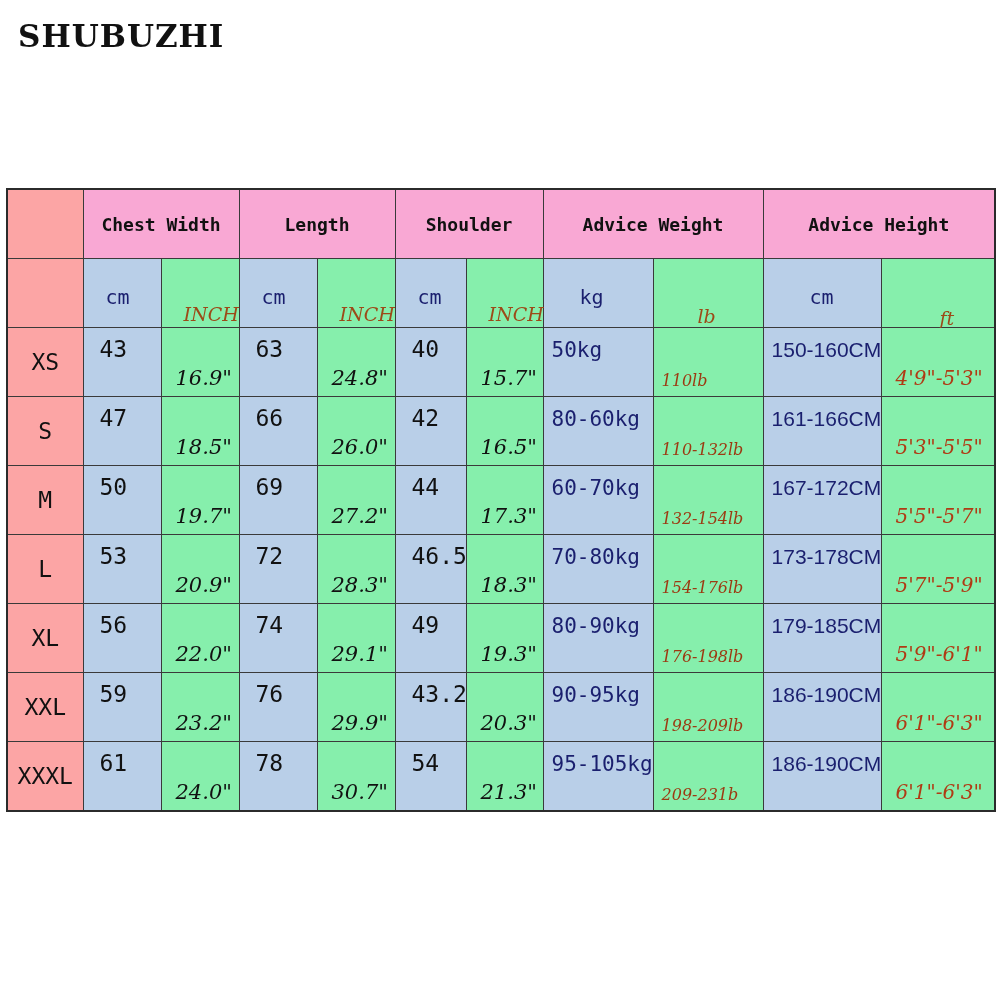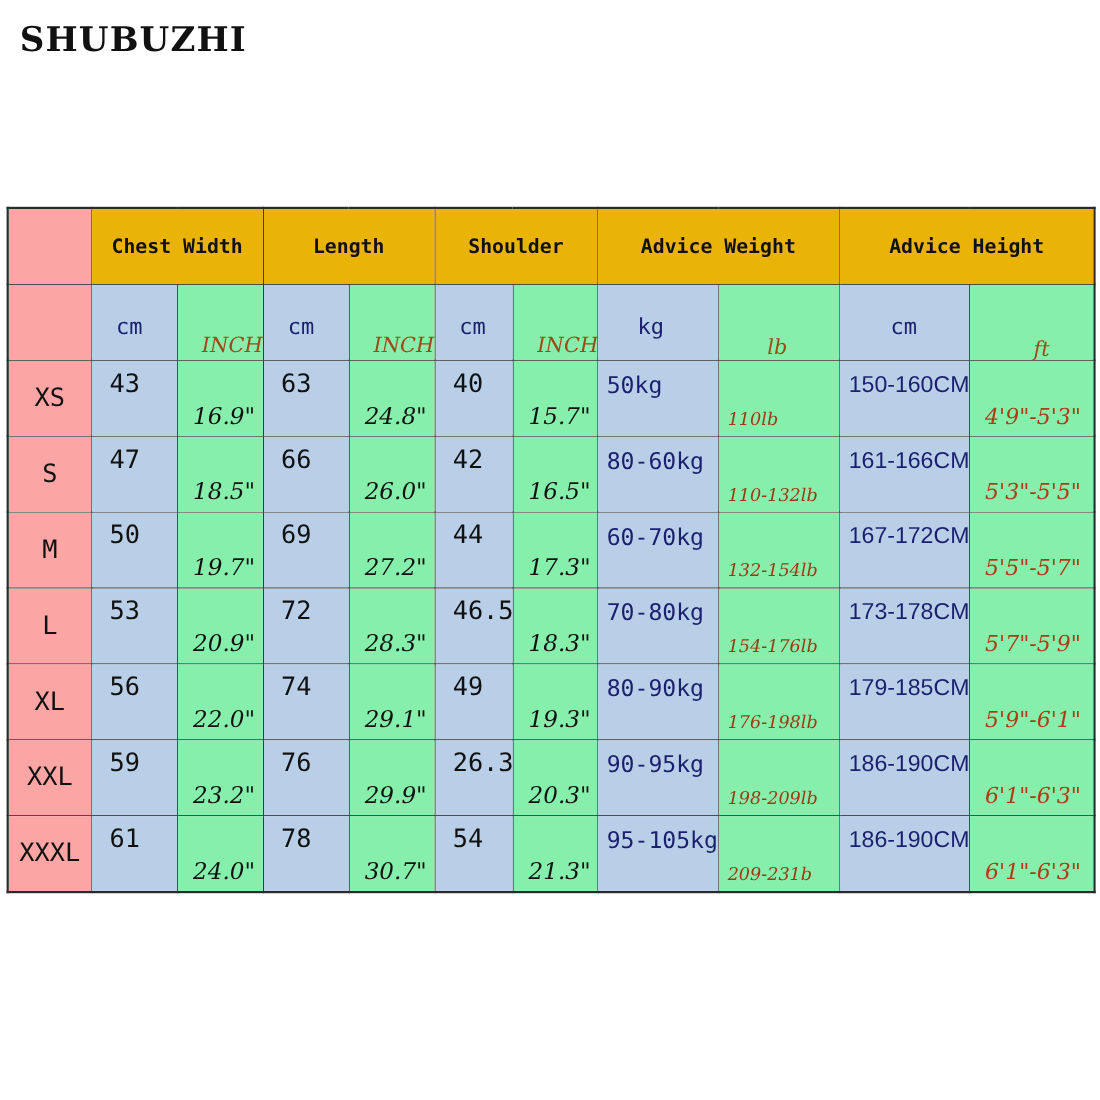--- a/index.html
+++ b/index.html
@@ -58,21 +58,21 @@
 
   .hdr-group {
     height: 44px;
     text-align: center;
     font-family: "DejaVu Sans Mono", monospace;
     font-size: 18px;
     font-weight: bold;
     color: #111;
     background: #ffffff;
   }
-  .hdr-group.shaded { background: #eab308; }
+  .hdr-group.shaded { background: #f9a8d4; }
   .hdr-unit {
     height: 78px;
   }
   .cell-txt {
     position: absolute;
     white-space: nowrap;
   }
   
   .blue { background: #b9cfe8; }
   
@@ -449,21 +449,21 @@
         <td class="peach">
             <span class="v-in">23.2"</span>
           </td>
         <td class="blue">
             <span class="v-cm">76</span>
           </td>
         <td class="peach">
             <span class="v-in">29.9"</span>
           </td>
         <td class="blue">
-            <span class="v-cm">26.3</span>
+            <span class="v-cm">43.2</span>
           </td>
         <td class="peach">
             <span class="v-in">20.3"</span>
           </td>
         <td class="blue">
             <span class="v-kg">90-95kg</span>
           </td>
         <td class="peach">
             <span class="v-lb">198-209lb</span>
           </td>

